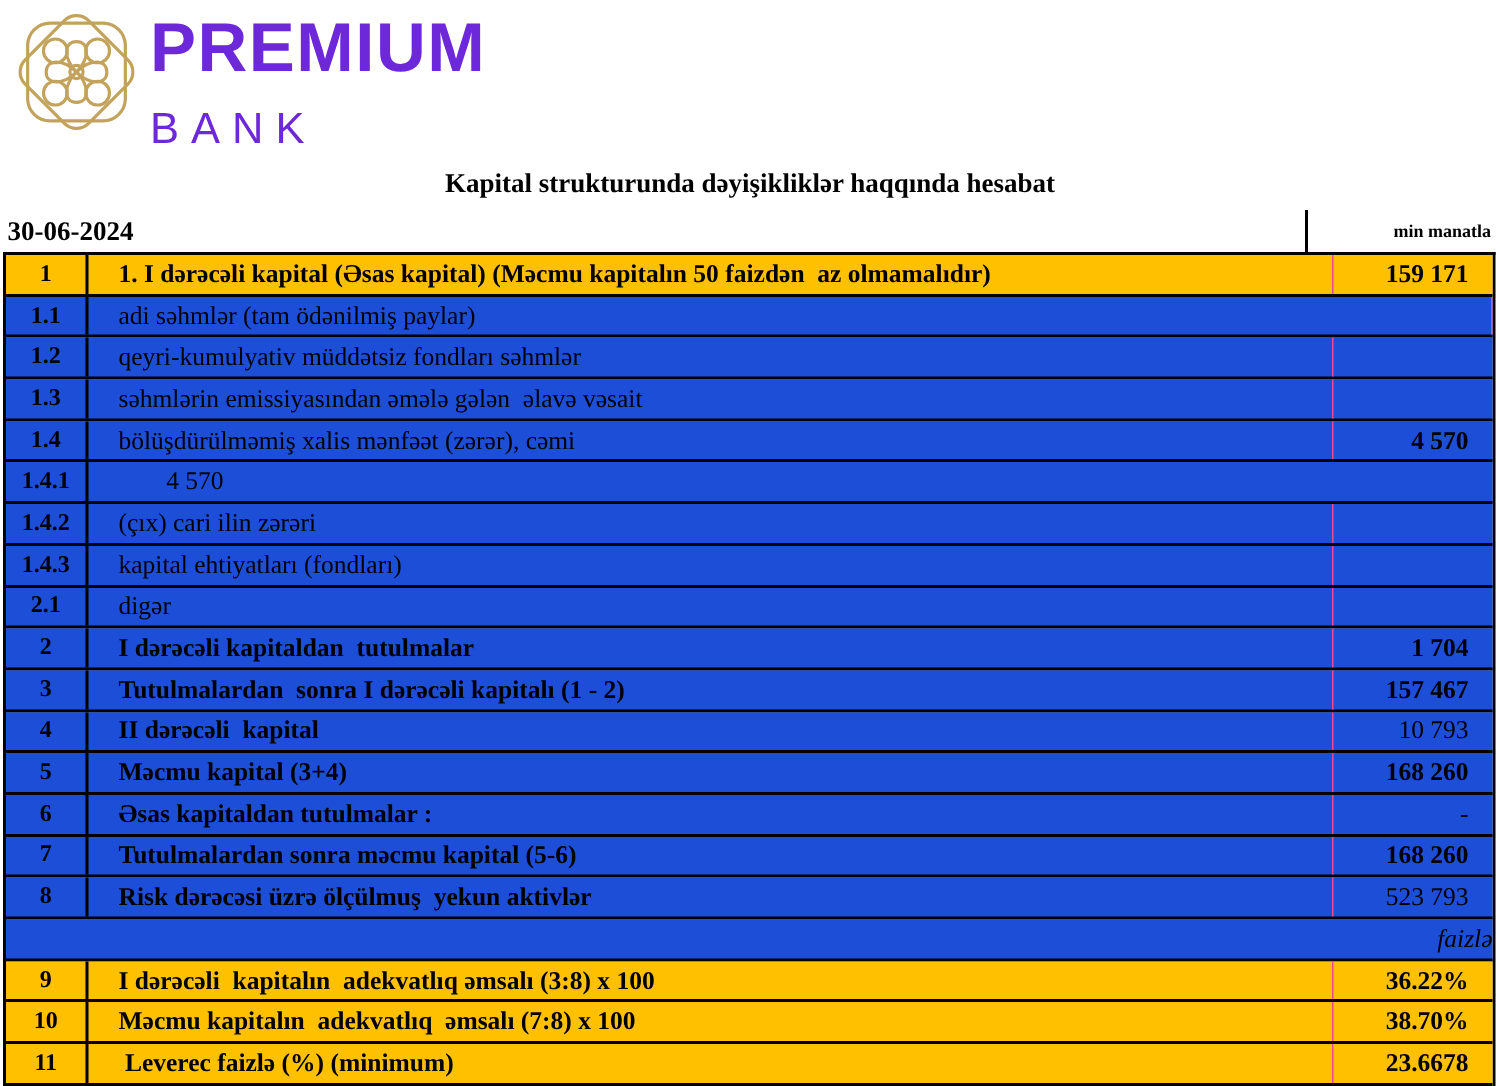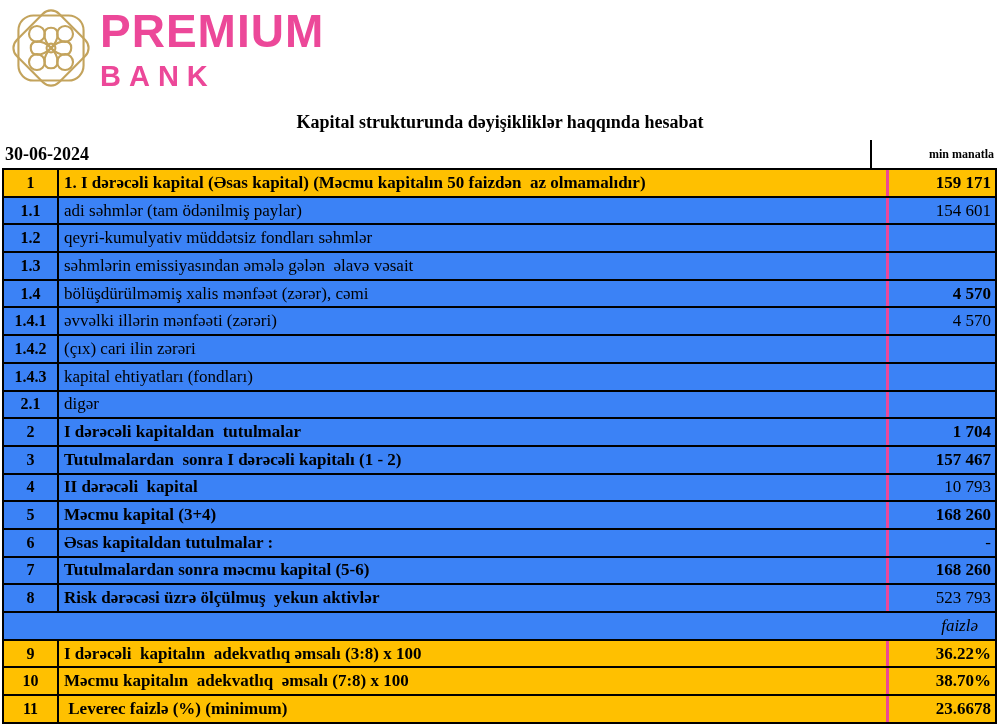--- a/index.html
+++ b/index.html
@@ -3,42 +3,42 @@
 <meta charset="utf-8">
 <style>
   * { margin:0; padding:0; box-sizing:border-box; }
   html,body { width:1000px; height:724px; background:#ffffff; overflow:hidden;
               font-family:"Liberation Serif","DejaVu Serif",serif; color:#000; }
   .page { position:relative; width:1000px; height:724px; background:#fff; }
 
   
   .logo { position:absolute; left:6px; top:4px; width:90px; height:88px; }
   .brand-text { position:absolute; left:100px; top:6px;
-                font-family:"Liberation Sans","DejaVu Sans",sans-serif; color:#ec4899; }
+                font-family:"Liberation Sans","DejaVu Sans",sans-serif; color:#6d28d9; }
   .brand-name { font-size:46px; font-weight:bold; letter-spacing:1px; line-height:50px; }
-  .brand-sub  { font-size:29px; font-weight:700; letter-spacing:8px; line-height:32px; margin-top:4px; }
+  .brand-sub  { font-size:29px; font-weight:400; letter-spacing:8px; line-height:32px; margin-top:14px; }
 
   
   .report-title { position:absolute; top:112px; left:0; width:1000px; text-align:center;
                   font-size:18px; font-weight:bold; }
   .head-row { position:absolute; top:140px; left:2px; width:995px; height:28px; display:flex; }
   .head-date { flex:1; font-size:18px; font-weight:bold; padding-left:3px; display:flex; align-items:center; }
   .head-unit { width:127px; border-left:2px solid #000; font-size:12px; font-weight:bold;
                display:flex; align-items:center; justify-content:flex-end; padding-right:3px; }
 
   
   .tbl { position:absolute; top:168px; left:2px; width:995px; border:2px solid #000; border-bottom:none; }
-  .row { display:flex; height:27.7px; border-bottom:2px solid #000; background:#3b82f6; }
+  .row { display:flex; height:27.7px; border-bottom:2px solid #000; background:#1d4ed8; }
   .row.gold { background:#FFC000; }
   .cell { display:flex; align-items:center; font-size:17px; white-space:pre; overflow:hidden; }
   .cell-num   { width:55px; flex:none; justify-content:center; font-weight:bold; font-size:16px;
                 border-right:2px solid #000; }
-  .cell-label { flex:1; padding-left:5px; border-right:3px solid #ec4899; }
-  .cell-value { width:106px; flex:none; justify-content:flex-end; padding-right:4px;font-family:Liberation Serif, serif; }
-  .cell-full  { flex:1; justify-content:flex-end; padding-right:17px; font-style:italic; font-size:17px;
+  .cell-label { flex:1; padding-left:20px; border-right:1px solid #ec4899; }
+  .cell-value { width:106px; flex:none; justify-content:flex-end; padding-right:16px;font-family:Liberation Serif, serif; }
+  .cell-full  { flex:1; justify-content:flex-end; padding-right:0; font-style:italic; font-size:17px;
                 display:flex; align-items:center; }
   .b { font-weight:bold; }
 </style>
 </head>
 <body>
 
 <div class="page">
 
   <div class="logo">
     <svg viewBox="0 0 100 100" width="90" height="88">
@@ -70,40 +70,38 @@
   <div class="tbl">
     <div id="tbody">
         <div class="row gold">
           <div class="cell cell-num">1</div>
           <div class="cell cell-label b">1. I dərəcəli kapital (Əsas kapital) (Məcmu kapitalın 50 faizdən  az olmamalıdır)</div>
           <div class="cell cell-value b">159 171</div>
         </div>
         <div class="row ">
           <div class="cell cell-num">1.1</div>
           <div class="cell cell-label">adi səhmlər (tam ödənilmiş paylar)</div>
-          <div class="cell cell-value">154 601</div>
         </div>
         <div class="row ">
           <div class="cell cell-num">1.2</div>
           <div class="cell cell-label">qeyri-kumulyativ müddətsiz fondları səhmlər</div>
           <div class="cell cell-value"></div>
         </div>
         <div class="row ">
           <div class="cell cell-num">1.3</div>
           <div class="cell cell-label">səhmlərin emissiyasından əmələ gələn  əlavə vəsait</div>
           <div class="cell cell-value"></div>
         </div>
         <div class="row ">
           <div class="cell cell-num">1.4</div>
           <div class="cell cell-label">bölüşdürülməmiş xalis mənfəət (zərər), cəmi</div>
           <div class="cell cell-value b">4 570</div>
         </div>
         <div class="row ">
           <div class="cell cell-num">1.4.1</div>
-          <div class="cell cell-label">əvvəlki illərin mənfəəti (zərəri)</div>
           <div class="cell cell-value">4 570</div>
         </div>
         <div class="row ">
           <div class="cell cell-num">1.4.2</div>
           <div class="cell cell-label">(çıx) cari ilin zərəri</div>
           <div class="cell cell-value"></div>
         </div>
         <div class="row ">
           <div class="cell cell-num">1.4.3</div>
           <div class="cell cell-label">kapital ehtiyatları (fondları)</div>

